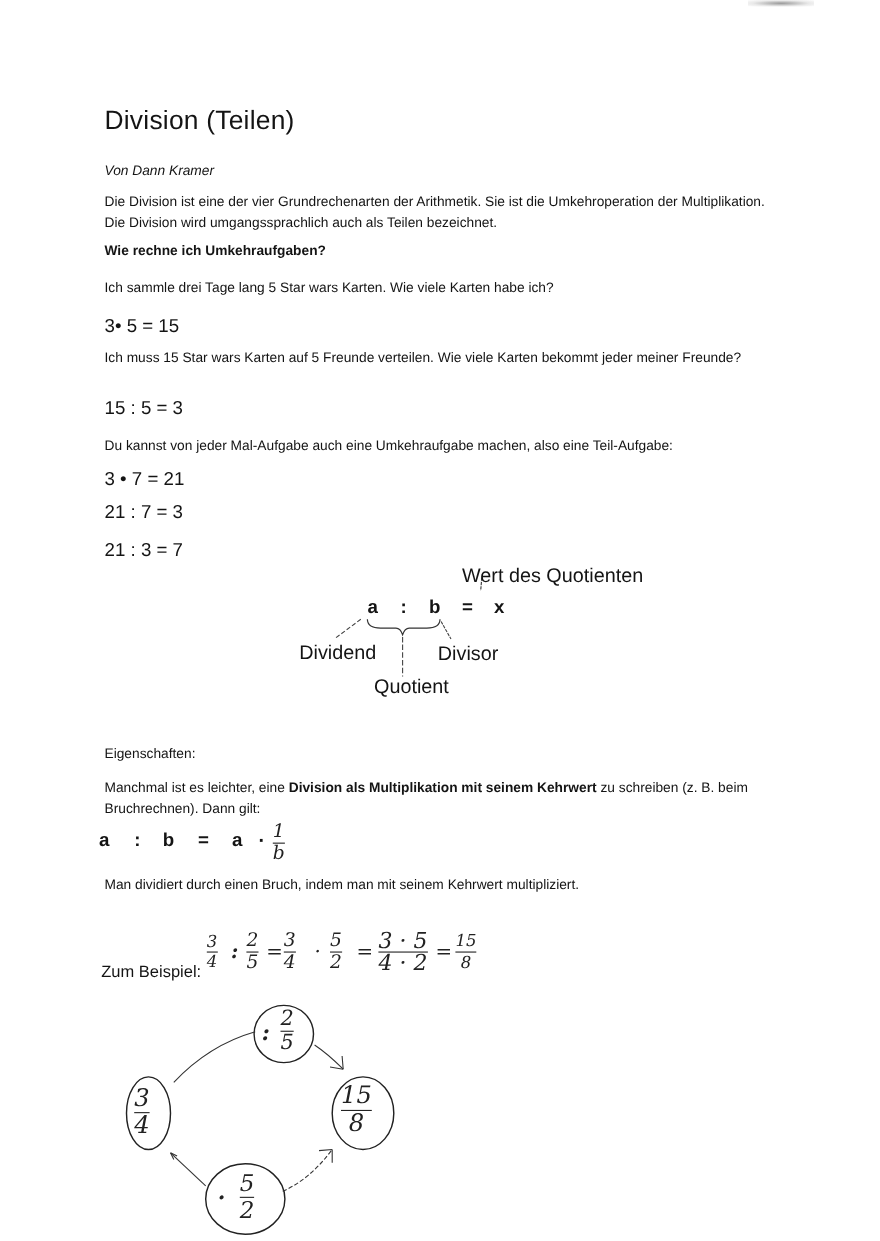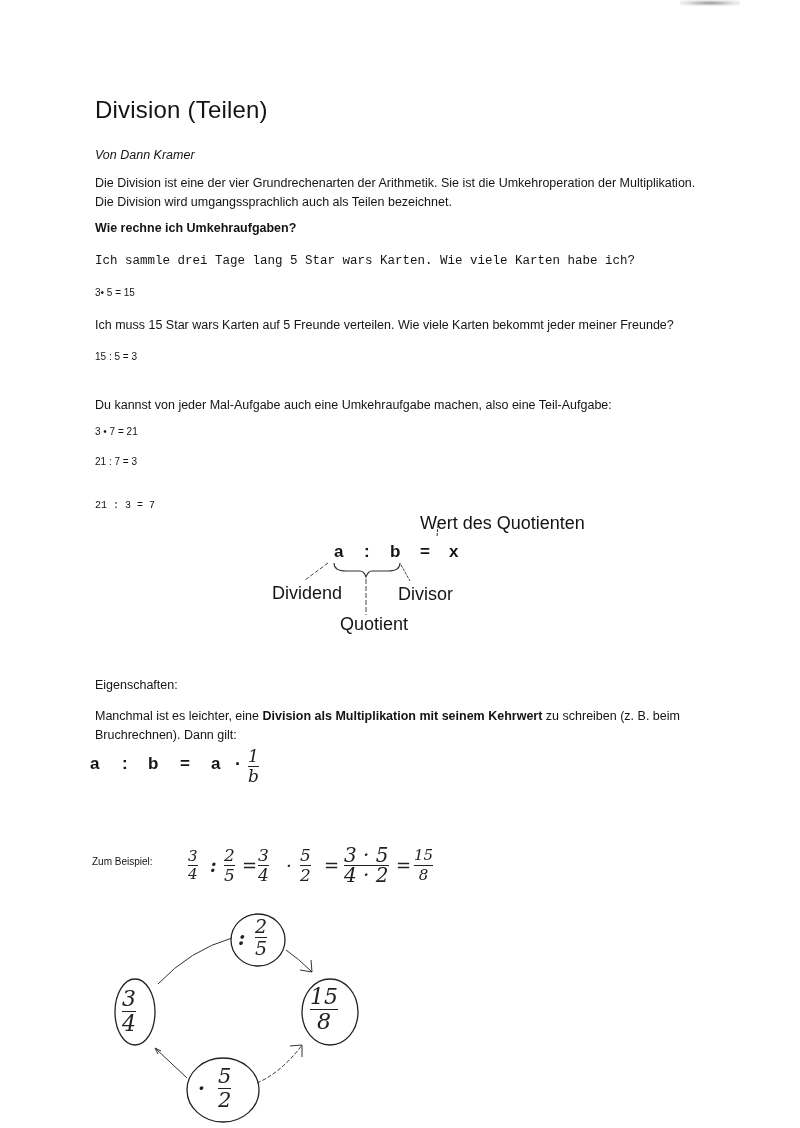--- a/index.html
+++ b/index.html
@@ -8,57 +8,57 @@
       font-family: "Liberation Sans", "DejaVu Sans", sans-serif; color: #141414;
     }
     .page { position: absolute; left: 0; top: 0; width: 800px; height: 872px; }
     .smudge { position: absolute; left: 680px; top: 0; width: 60px; height: 6px;
       background: radial-gradient(ellipse at center, #9a9a9a 0%, rgba(200,200,200,0.4) 60%, rgba(255,255,255,0) 100%); }
     .abs { position: absolute; }
     .title { left: 95px; top: 96px; font-size: 24px; font-weight: normal; margin: 0; letter-spacing: 0.2px; }
     .author { left: 95px; top: 148px; font-size: 12.5px; font-style: italic; }
     .p { left: 95px; font-size: 12.5px; line-height: 19px; width: 610px; }
     .bold { font-weight: bold; }
-    .eq { left: 95px; font-size: 10px; }
+    .eq { left: 95px; font-size: 17px; }
     .diagram { position: absolute; left: 260px; top: 505px; width: 320px; height: 135px; }
     .diag-label { position: absolute; font-size: 18px; font-weight: normal; white-space: nowrap; text-align: center; }
     .diag-sym { position: absolute; font-size: 17px; font-weight: bold; }
     .formula { position: absolute; left: 90px; top: 748px; height: 40px; width: 220px; }
     .formula .sym { position: absolute; top: 6px; font-size: 17px; font-weight: bold; }
     .hand { font-family: "DejaVu Serif", serif; font-style: italic; color: #222; }
     .example { position: absolute; left: 92px; top: 847px; width: 420px; height: 50px; }
-    .example .label { position: absolute; left: 0; top: 9px; font-size: 10px; }
+    .example .label { position: absolute; left: 0; top: 28px; font-size: 15px; }
     .frac { position: absolute; display: inline-flex; flex-direction: column; align-items: center; font-size: 17px; line-height: 17px; }
     .frac .bar { width: 100%; height: 1.3px; background: #222; margin: 1px 0; }
     .op { position: absolute; font-size: 18px; }
     .cycle { position: absolute; left: 100px; top: 900px; width: 280px; height: 228px; }
   </style>
 </head>
 <body>
 
 <div class="page">
   <div class="smudge"></div>
 
   <h1 class="abs title">Division (Teilen)</h1>
   <div class="abs author">Von Dann Kramer</div>
 
   <div class="abs p bold" style="top:219px;">Wie rechne ich Umkehraufgaben?</div>
 
   <div class="abs p" style="top:174px;">Die Division ist eine der vier Grundrechenarten der Arithmetik. Sie ist die Umkehroperation der Multiplikation. Die Division wird umgangssprachlich auch als Teilen bezeichnet.</div>
 
-  <div class="abs p" style="top:252px;font-family:Liberation Mono, monospace;">Ich sammle drei Tage lang 5 Star wars  Karten. Wie viele Karten habe ich?</div>
+  <div class="abs p" style="top:252px;">Ich sammle drei Tage lang 5 Star wars  Karten. Wie viele Karten habe ich?</div>
   <div class="abs eq" style="top:287px;">3• 5 = 15</div>
 
   <div class="abs p" style="top:316px;">Ich muss 15 Star wars Karten auf 5 Freunde verteilen. Wie viele Karten bekommt jeder meiner Freunde?</div>
-  <div class="abs eq" style="top:351px;">15 : 5 = 3</div>
+  <div class="abs eq" style="top:361px;">15 : 5 = 3</div>
 
   <div class="abs p" style="top:396px;">Du kannst von jeder Mal-Aufgabe auch eine Umkehraufgabe machen, also eine Teil-Aufgabe:</div>
   <div class="abs eq" style="top:426px;">3 • 7 = 21</div>
   <div class="abs eq" style="top:456px;">21 : 7 = 3</div>
-  <div class="abs eq" style="top:500px;font-family:Liberation Mono, monospace;">21 : 3 = 7</div>
+  <div class="abs eq" style="top:490px;">21 : 3 = 7</div>
 
   <div class="diagram">
     <svg width="320" height="135" style="position:absolute;left:0;top:0;">
       <path d="M 178 20 L 177 32" stroke="#333" stroke-width="1" fill="none" stroke-dasharray="3,1"></path>
       <path d="M 74 58 Q 74 66 86 66 L 100 66 Q 104 66 106 72 Q 108 66 112 66 L 128 66 Q 140 66 140 58" stroke="#333" stroke-width="1.1" fill="none"></path>
       <path d="M 68 58 L 45 75" stroke="#444" stroke-width="1" fill="none" stroke-dasharray="4,2"></path>
       <path d="M 106 74 L 106 110" stroke="#444" stroke-width="1" fill="none" stroke-dasharray="5,2"></path>
       <path d="M 141 60 L 150 76" stroke="#444" stroke-width="1" fill="none" stroke-dasharray="3,1"></path>
     </svg>
     <div class="diag-label" style="left:160px; top:8px;">Wert des Quotienten</div>
@@ -85,20 +85,21 @@
     <span class="sym" style="left:90px;">=</span>
     <span class="sym" style="left:121px;">a</span>
     <span class="sym" style="left:145px; font-size:18px;">·</span>
     <span class="frac hand" style="left:158px; top:0;">
       <span>1</span>
       <span class="bar"></span>
       <span>b</span>
     </span>
   </div>
 
+  <div class="abs p" style="top:795px;">Man dividiert durch einen Bruch, indem man mit seinem Kehrwert multipliziert.</div>
 
   <div class="example hand-example">
     <span class="label">Zum Beispiel:</span>
 
     <span class="frac hand" style="left:96px; top:2px; font-size:15px; line-height:15px;">
       <span>3</span>
       <span class="bar"></span>
       <span>4</span>
     </span>
     <span class="op hand" style="left:118px; top:8px; font-weight:bold;">:</span>

